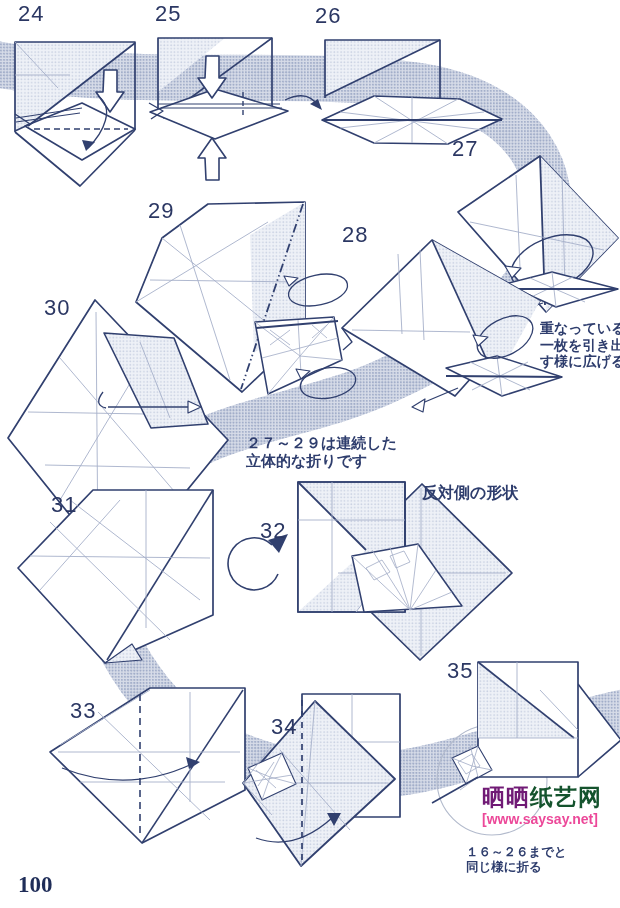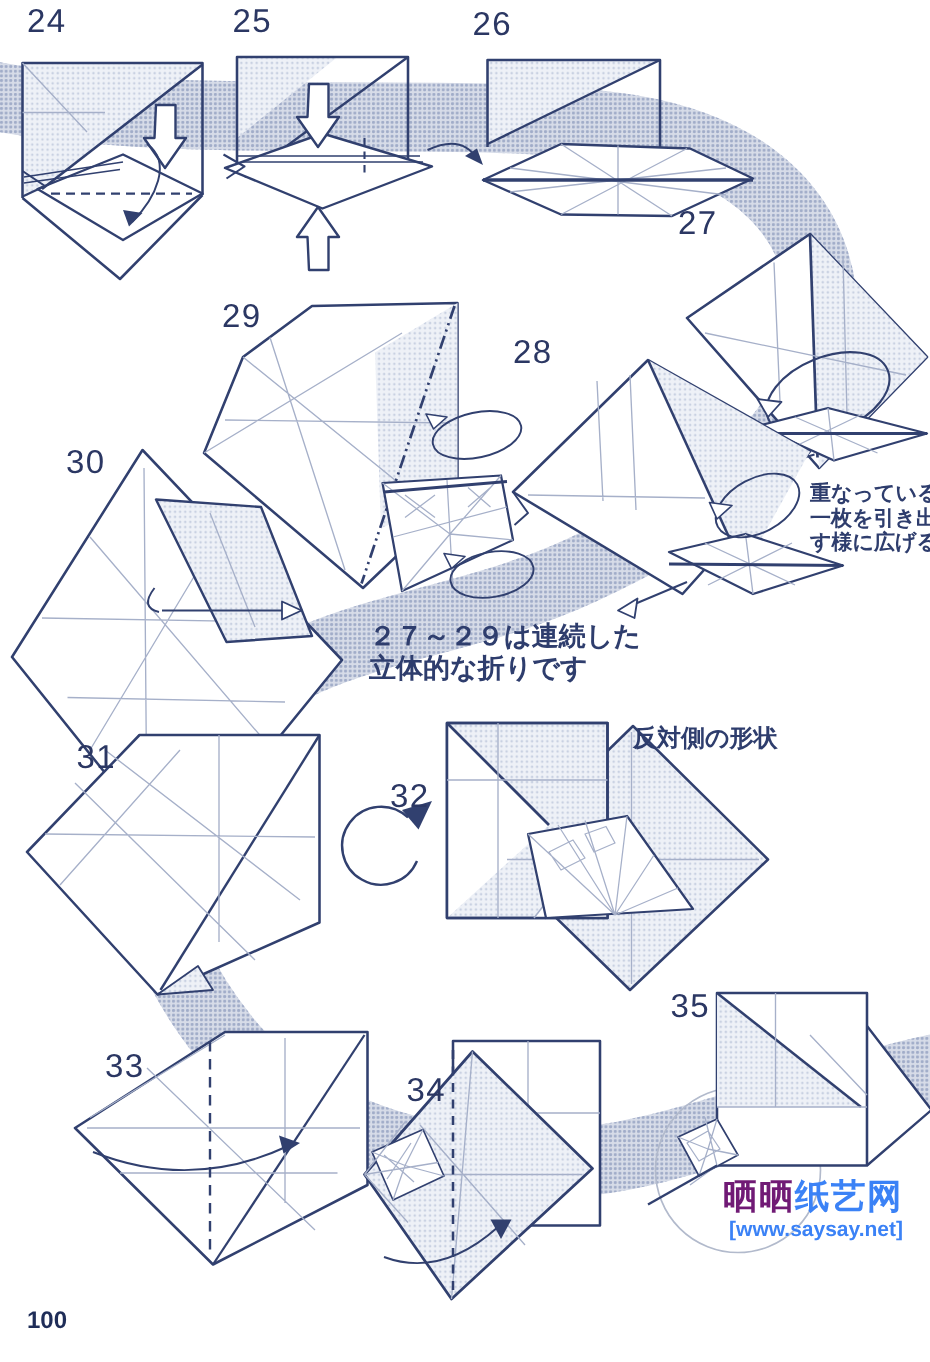--- a/index.html
+++ b/index.html
@@ -11,30 +11,29 @@
   .step-label{
     position:absolute;color:#2b3763;font-size:22px;font-weight:500;
     letter-spacing:1px;z-index:4;line-height:1;
   }
   .caption{
     position:absolute;color:#2e3d6d;font-size:12px;font-weight:bold;
     line-height:1.18;z-index:4;white-space:nowrap;
   }
   .page-number{
     position:absolute;left:18px;top:872px;color:#1f2d58;z-index:4;
-    font-family:Liberation Sans, sans-serif;font-weight:bold;font-size:16px;
+    font-family:Liberation Serif, serif;font-weight:bold;font-size:23px;
   }
   .watermark{position:absolute;left:482px;top:786px;z-index:5;text-align:left;line-height:1;}
   .wm-brand{font-size:23px;font-weight:bold;letter-spacing:1px;white-space:nowrap;}
   .wm-pink{color:#701a75;}
-  .wm-blue{color:#3b82f6;}
+  .wm-blue{color:#14532d;}
   .wm-site{
-    font-size:14px;font-weight:bold;color:#3b82f6;margin-top:3px;white-space:nowrap;
+    font-size:14px;font-weight:bold;color:#ec4899;margin-top:3px;white-space:nowrap;
     text-shadow:0 0 1px #ffffff;
-    text-align:right;
   }
 </style>
 </head>
 <body>
 
 <div class="sheet">
 
   <svg width="620" height="908" viewBox="0 0 620 908">
     <defs>
       <pattern id="ht" width="3.4" height="3.4" patternUnits="userSpaceOnUse">
@@ -214,29 +213,33 @@
   <div class="step-label" style="left:70px;top:700px">33</div>
   <div class="step-label" style="left:271px;top:716px">34</div>
   <div class="step-label" style="left:447px;top:660px">35</div>
 
   <div class="caption" style="left:540px;top:320px;font-size:14px">
     <div>重なっている</div>
     <div>一枚を引き出</div>
     <div>す様に広げる</div>
   </div>
 
-  <div class="caption" style="left:246px;top:414px;font-size:18px">
+  <div class="caption" style="left:246px;top:434px;font-size:15px">
     <div>２７～２９は連続した</div>
     <div>立体的な折りです</div>
   </div>
 
   <div class="caption" style="left:422px;top:484px;font-size:16px">
     <div>反対側の形状</div>
   </div>
 
+  <div class="caption" style="left:466px;top:845px;font-size:12.5px">
+    <div>１６～２６までと</div>
+    <div>同じ様に折る</div>
+  </div>
 
   <div class="watermark">
     <div class="wm-brand">
       <span class="wm-pink">晒晒</span><span class="wm-blue">纸艺网</span>
     </div>
     <div class="wm-site">[www.saysay.net]</div>
   </div>
 
   <div class="page-number">100</div>
 

